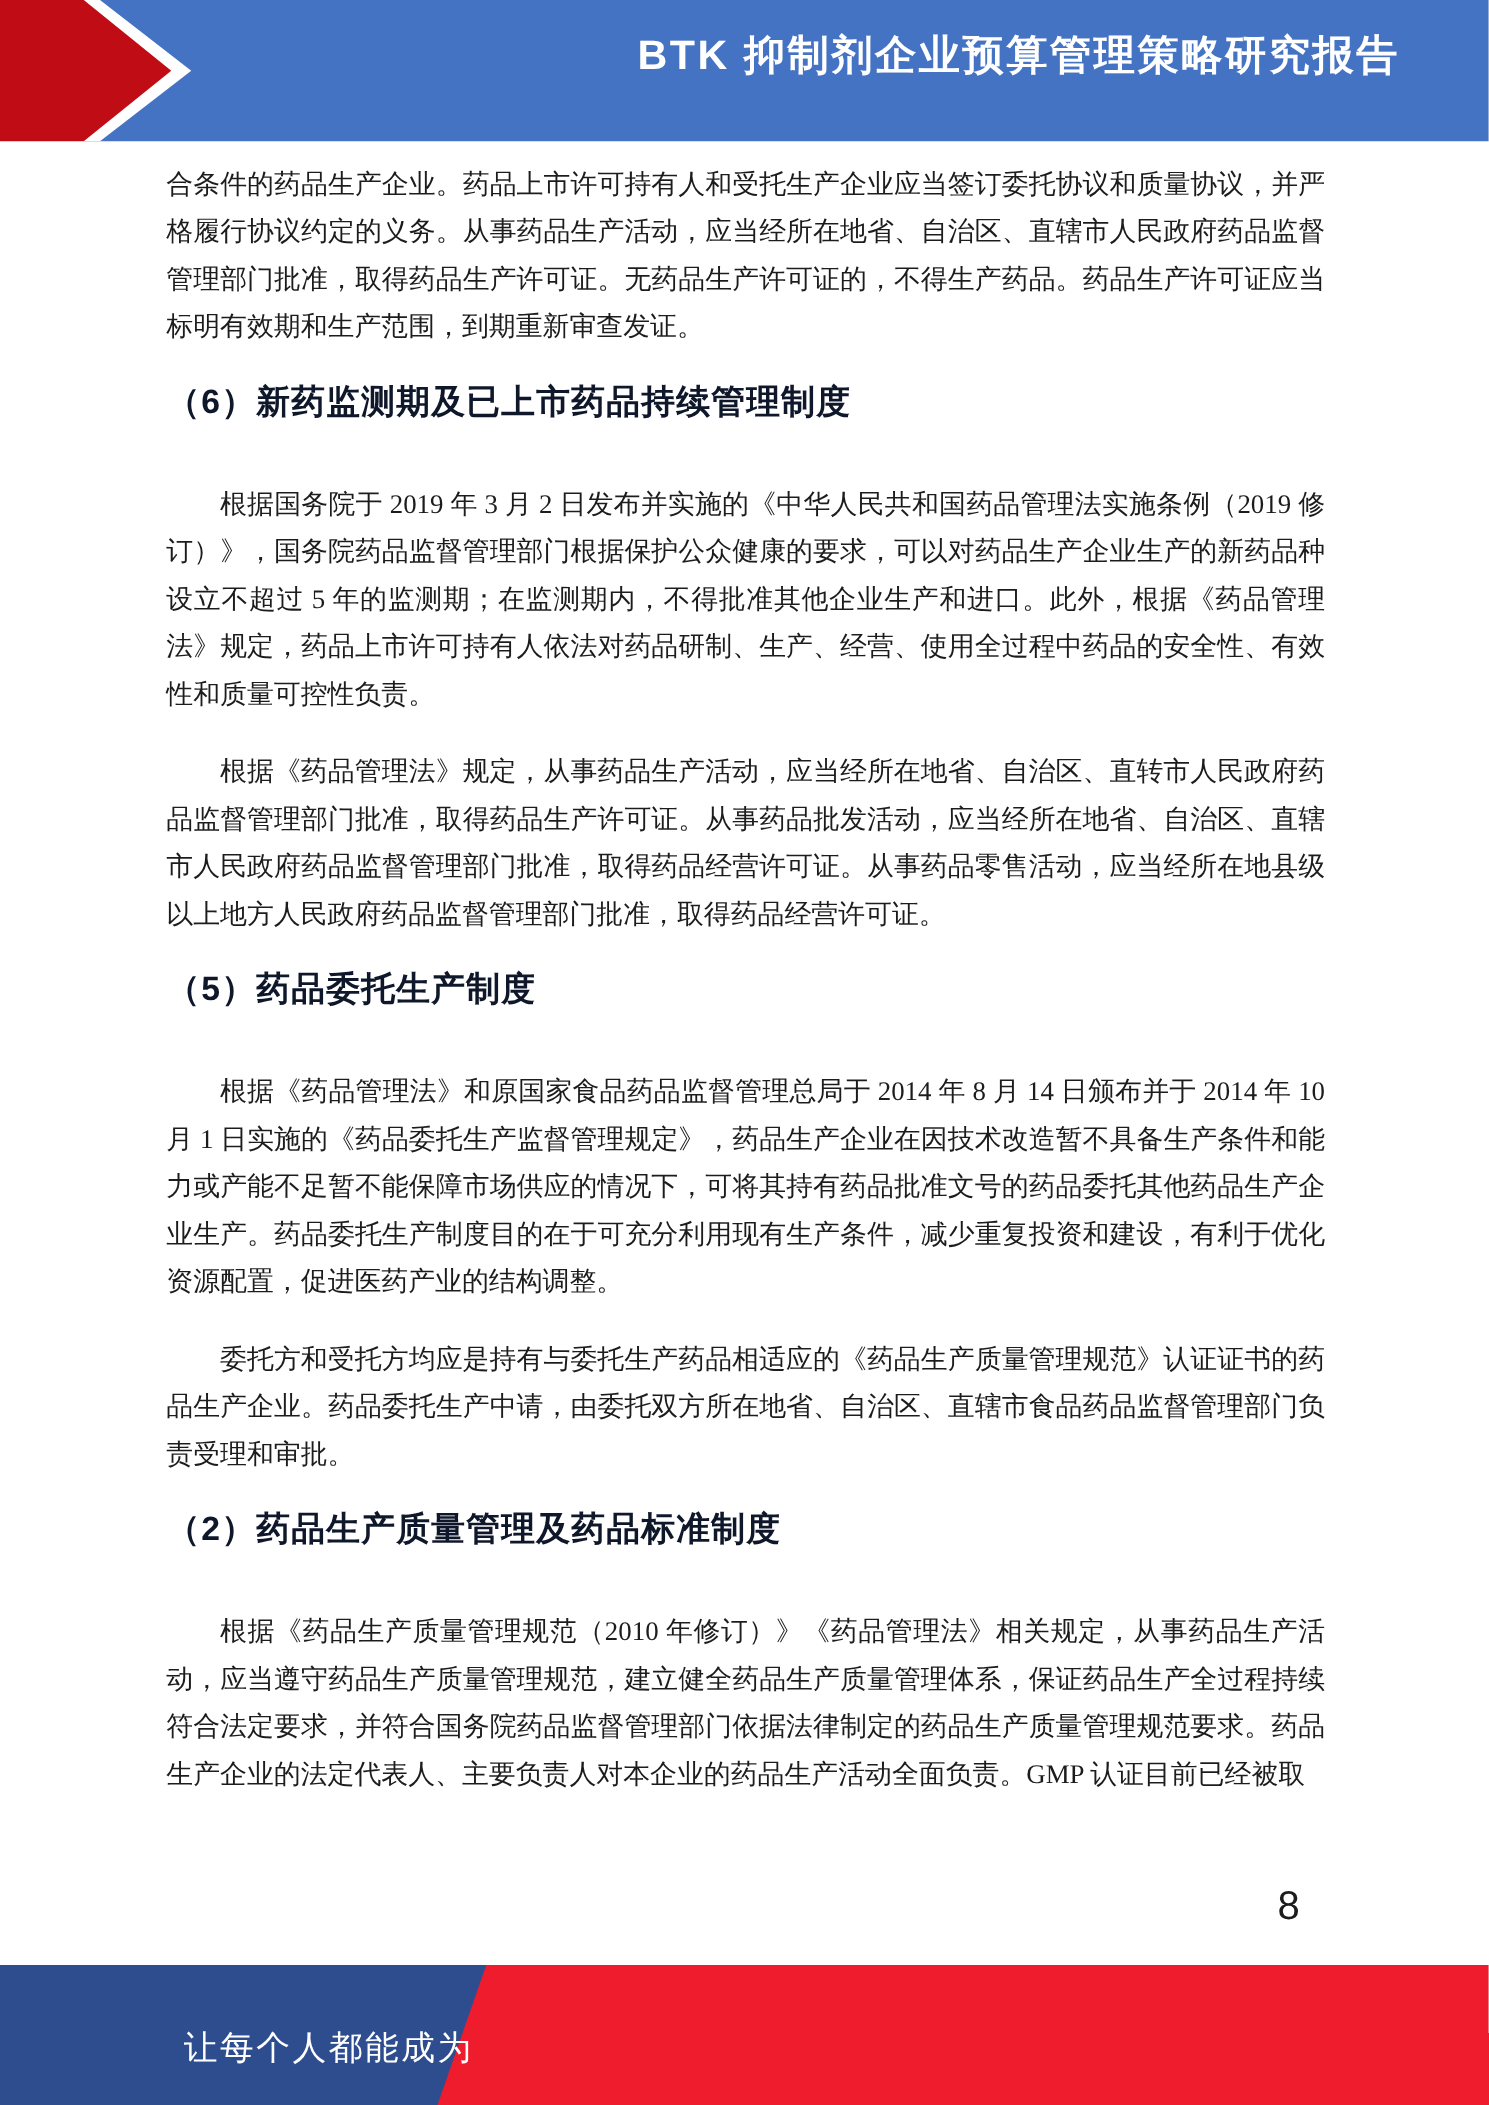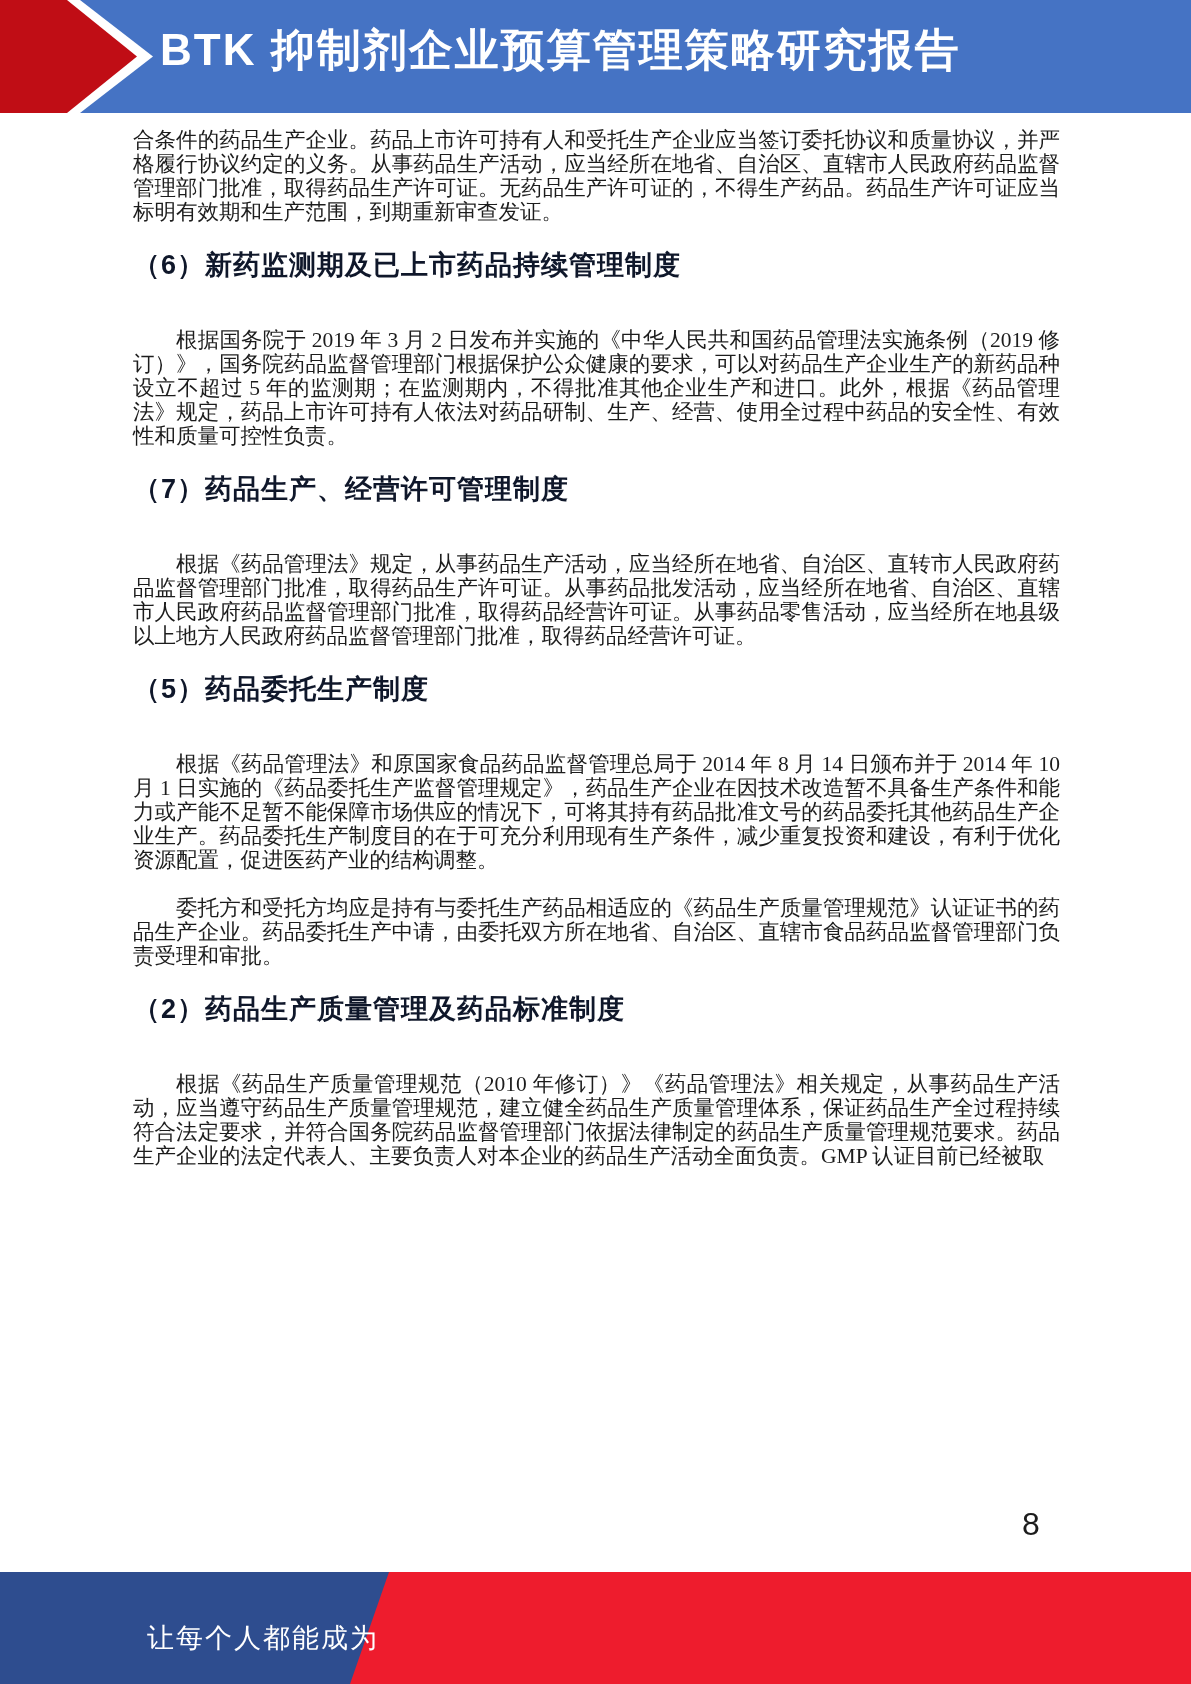--- a/index.html
+++ b/index.html
@@ -20,41 +20,41 @@
   }
   .header-arrow {
     position: absolute; top: 0; left: 0;
     width: 160px; height: 113px;
   }
   .header-title {
     position: absolute; top: 0; left: 0; right: 0;
     height: 113px;
     box-sizing: border-box;
     padding: 26px 71px 0 160px;
-    text-align: left;
+    text-align: right;
     font-family: "Liberation Sans", "DejaVu Sans", sans-serif;
     font-weight: bold;
-    font-size: 44px;
+    font-size: 33px;
     line-height: 1.1;
     letter-spacing: 2px;
     color: #ffffff;
     white-space: nowrap;
   }
 
   
   .content {
     position: absolute;
     top: 113px; left: 0; right: 0;
     box-sizing: border-box;
     padding: 15px 131px 0 133px;
   }
   .content p {
     margin: 0 0 24px 0;
     font-size: 21.5px;
-    line-height: 24px;
+    line-height: 38px;
     text-align: justify;
     color: #1c1c1c;
   }
   .content p.indent { text-indent: 2em; }
   .content h2 {
     margin: 0 0 46px 0;
     font-family: "Liberation Sans", "DejaVu Sans", sans-serif;
     font-weight: bold;
     font-size: 27px;
     line-height: 34px;
@@ -99,21 +99,20 @@
   </svg>
   <div class="header-title">BTK 抑制剂企业预算管理策略研究报告</div>
 </div>
 
 <div class="content">
   <p>合条件的药品生产企业。药品上市许可持有人和受托生产企业应当签订委托协议和质量协议，并严格履行协议约定的义务。从事药品生产活动，应当经所在地省、自治区、直辖市人民政府药品监督管理部门批准，取得药品生产许可证。无药品生产许可证的，不得生产药品。药品生产许可证应当标明有效期和生产范围，到期重新审查发证。</p>
 
   <h2>（6）新药监测期及已上市药品持续管理制度</h2>
   <p class="indent">根据国务院于 2019 年 3 月 2 日发布并实施的《中华人民共和国药品管理法实施条例（2019 修订）》，国务院药品监督管理部门根据保护公众健康的要求，可以对药品生产企业生产的新药品种设立不超过 5 年的监测期；在监测期内，不得批准其他企业生产和进口。此外，根据《药品管理法》规定，药品上市许可持有人依法对药品研制、生产、经营、使用全过程中药品的安全性、有效性和质量可控性负责。</p>
 
-  <h2>（7）药品生产、经营许可管理制度</h2>
   <p class="indent">根据《药品管理法》规定，从事药品生产活动，应当经所在地省、自治区、直转市人民政府药品监督管理部门批准，取得药品生产许可证。从事药品批发活动，应当经所在地省、自治区、直辖市人民政府药品监督管理部门批准，取得药品经营许可证。从事药品零售活动，应当经所在地县级以上地方人民政府药品监督管理部门批准，取得药品经营许可证。</p>
 
   <h2>（5）药品委托生产制度</h2>
   <p class="indent">根据《药品管理法》和原国家食品药品监督管理总局于 2014 年 8 月 14 日颁布并于 2014 年 10 月 1 日实施的《药品委托生产监督管理规定》，药品生产企业在因技术改造暂不具备生产条件和能力或产能不足暂不能保障市场供应的情况下，可将其持有药品批准文号的药品委托其他药品生产企业生产。药品委托生产制度目的在于可充分利用现有生产条件，减少重复投资和建设，有利于优化资源配置，促进医药产业的结构调整。</p>
   <p class="indent">委托方和受托方均应是持有与委托生产药品相适应的《药品生产质量管理规范》认证证书的药品生产企业。药品委托生产中请，由委托双方所在地省、自治区、直辖市食品药品监督管理部门负责受理和审批。</p>
 
   <h2>（2）药品生产质量管理及药品标准制度</h2>
   <p class="indent">根据《药品生产质量管理规范（2010 年修订）》《药品管理法》相关规定，从事药品生产活动，应当遵守药品生产质量管理规范，建立健全药品生产质量管理体系，保证药品生产全过程持续符合法定要求，并符合国务院药品监督管理部门依据法律制定的药品生产质量管理规范要求。药品生产企业的法定代表人、主要负责人对本企业的药品生产活动全面负责。GMP 认证目前已经被取</p>
 </div>
 

